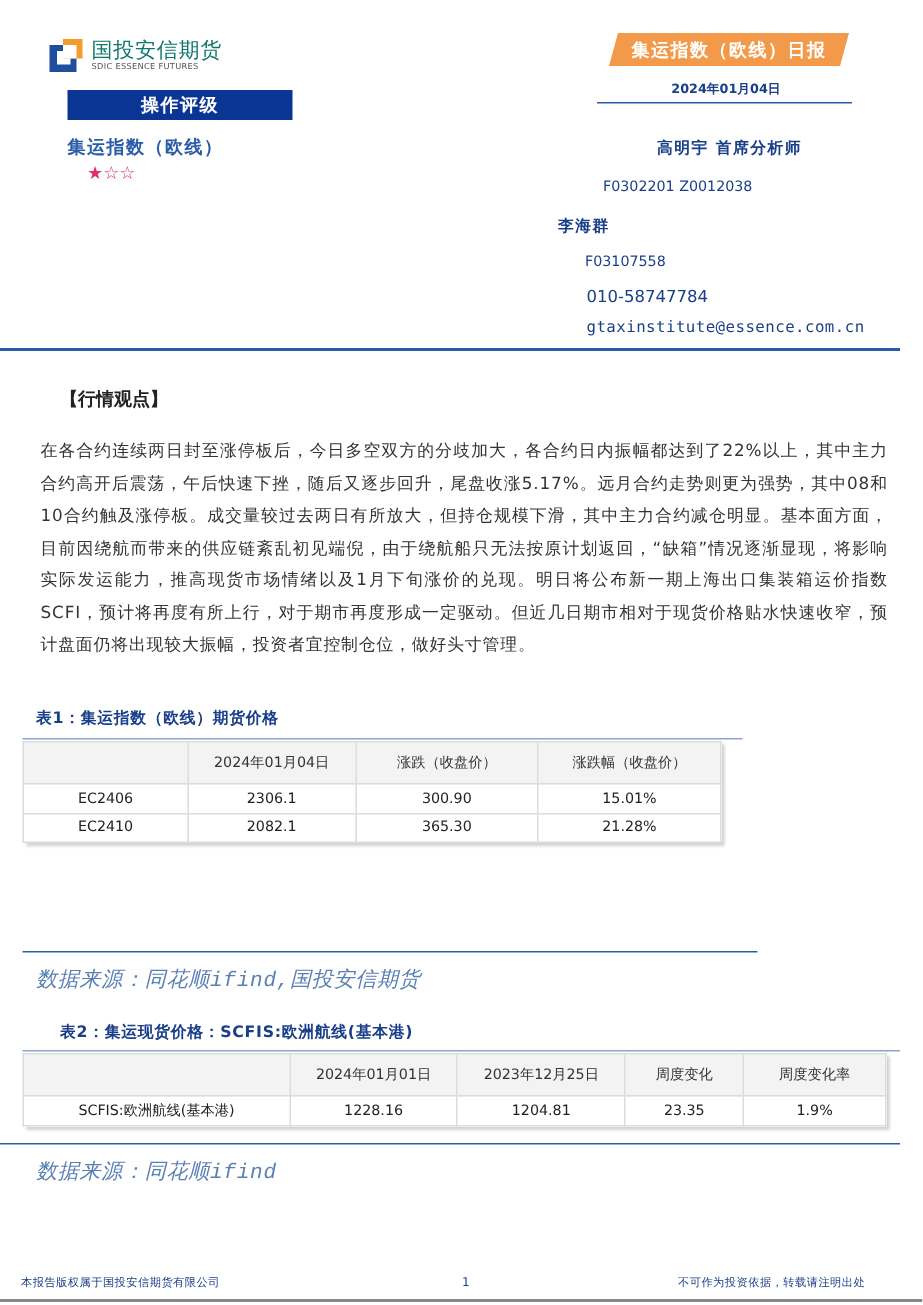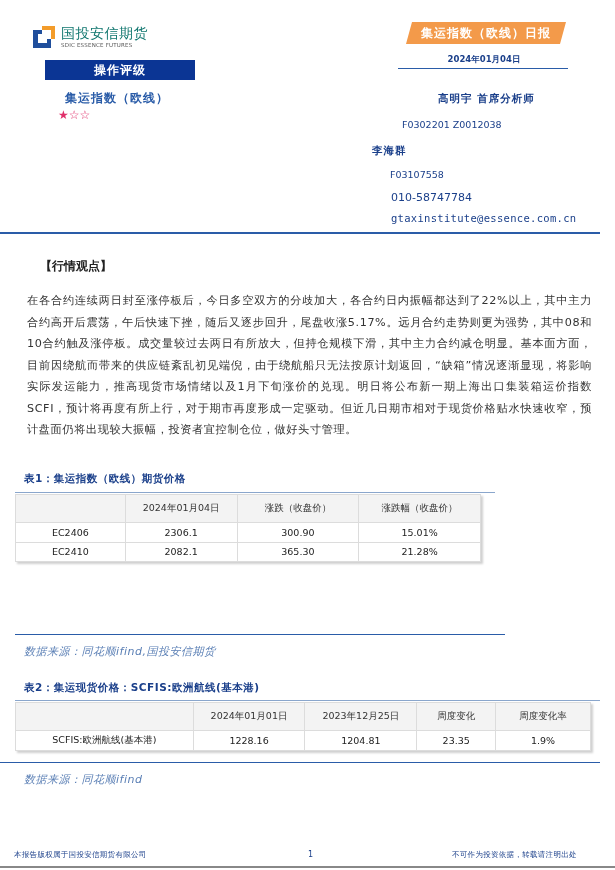--- a/index.html
+++ b/index.html
@@ -13,21 +13,21 @@
   .logo-mark .blue { position: absolute; left: 0; top: 4px; width: 18px; height: 18px; background: #1f4e9c; }
   .logo-mark .white { position: absolute; left: 5px; top: 8px; width: 9px; height: 9px; background: #fff; }
   .logo-mark .orange { position: absolute; left: 9px; top: 0; width: 13px; height: 13px; background: #f39c2a; }
   .logo-mark .orange-in { position: absolute; left: 9px; top: 4px; width: 9px; height: 9px; background: #fff; }
   .logo-cn { position: absolute; left: 28px; top: 1px; font-size: 14px; color: #0f766e; letter-spacing: 0.5px; white-space: nowrap; }
   .logo-en { position: absolute; left: 28px; top: 18px; font-size: 5.5px; color: #555; letter-spacing: 0.2px; white-space: nowrap; }
 
   
   .rating-banner { left: 45px; top: 60px; width: 150px; height: 20px; background: #0b3594; color: #fff;
                    font-size: 12px; font-weight: bold; text-align: center; line-height: 20px; letter-spacing: 1px; }
-  .product-name { left: 45px; top: 90px; font-size: 12px; font-weight: bold; color: #2a5ca8; letter-spacing: 1px; margin-left: 20px; }
+  .product-name { left: 45px; top: 90px; font-size: 12px; font-weight: bold; color: #2a5ca8; letter-spacing: 1px; }
   .stars { left: 58px; top: 108px; font-size: 12px; color: #e0306a; letter-spacing: 0; }
 
   
   .title-banner { left: 406px; top: 22px; width: 160px; height: 22px; }
   .title-banner .bg { position: absolute; left: 0; top: 0; width: 160px; height: 22px; background: #f39a4a;
                       clip-path: polygon(6px 0, 100% 0, calc(100% - 6px) 100%, 0 100%); }
   .title-banner .txt { position: absolute; left: 0; top: 0; width: 160px; text-align: center; line-height: 22px;
                        font-size: 12px; font-weight: bold; color: #fff; letter-spacing: 1px; }
   .report-date { left: 400px; top: 54px; width: 168px; text-align: center; font-size: 8.5px; font-weight: bold; color: #1a3f8a; }
   .date-rule { left: 398px; top: 68px; width: 170px; height: 1px; background: #2a5ca8; }
@@ -49,24 +49,24 @@
   .t1-caption { left: 24px; top: 472px; }
   .t1-toprule { left: 15px; top: 492px; width: 480px; height: 1px; background: #8aa6cc; }
 
   table.data { position: absolute; border-collapse: collapse; font-size: 9.5px; color: #222; }
   table.data th, table.data td { border: 1px solid #dcdcdc; text-align: center; padding: 0; font-weight: normal; }
   table.data th { background: #f3f3f3; color: #333; }
   .t1 { left: 15px; top: 494px; width: 466px; box-shadow: 2px 2px 2px #d0d0d0; }
   .t1 th { height: 27px; }
   .t1 td { height: 18.5px; }
   .t1-bottomrule { left: 15px; top: 634px; width: 490px; height: 1px; background: #2a5ca8; }
-  .source { font-size: 11px; font-style: italic; color: #5a7fb5; letter-spacing: 0.5px; }
+  .source { font-size: 14px; font-style: italic; color: #5a7fb5; letter-spacing: 0.5px; font-family: Liberation Mono, monospace; }
   .t1-source { left: 24px; top: 644px; }
 
-  .t2-caption { left: 24px; top: 681px; }
+  .t2-caption { left: 40px; top: 681px; }
   .t2-toprule { left: 15px; top: 700px; width: 585px; height: 1px; background: #8aa6cc; }
   .t2 { left: 15px; top: 702px; width: 576px; box-shadow: 2px 2px 2px #d0d0d0; }
   .t2 th { height: 27px; }
   .t2 td { height: 19px; }
   .t2-bottomrule { left: 0; top: 762px; width: 600px; height: 1px; background: #2a5ca8; }
   .t2-source { left: 24px; top: 772px; }
 
   
   .footer-left { left: 14px; top: 850px; font-size: 7.5px; color: #1a3f8a; letter-spacing: 0.3px; }
   .footer-page { left: 308px; top: 850px; font-size: 8px; color: #1a3f8a; }

